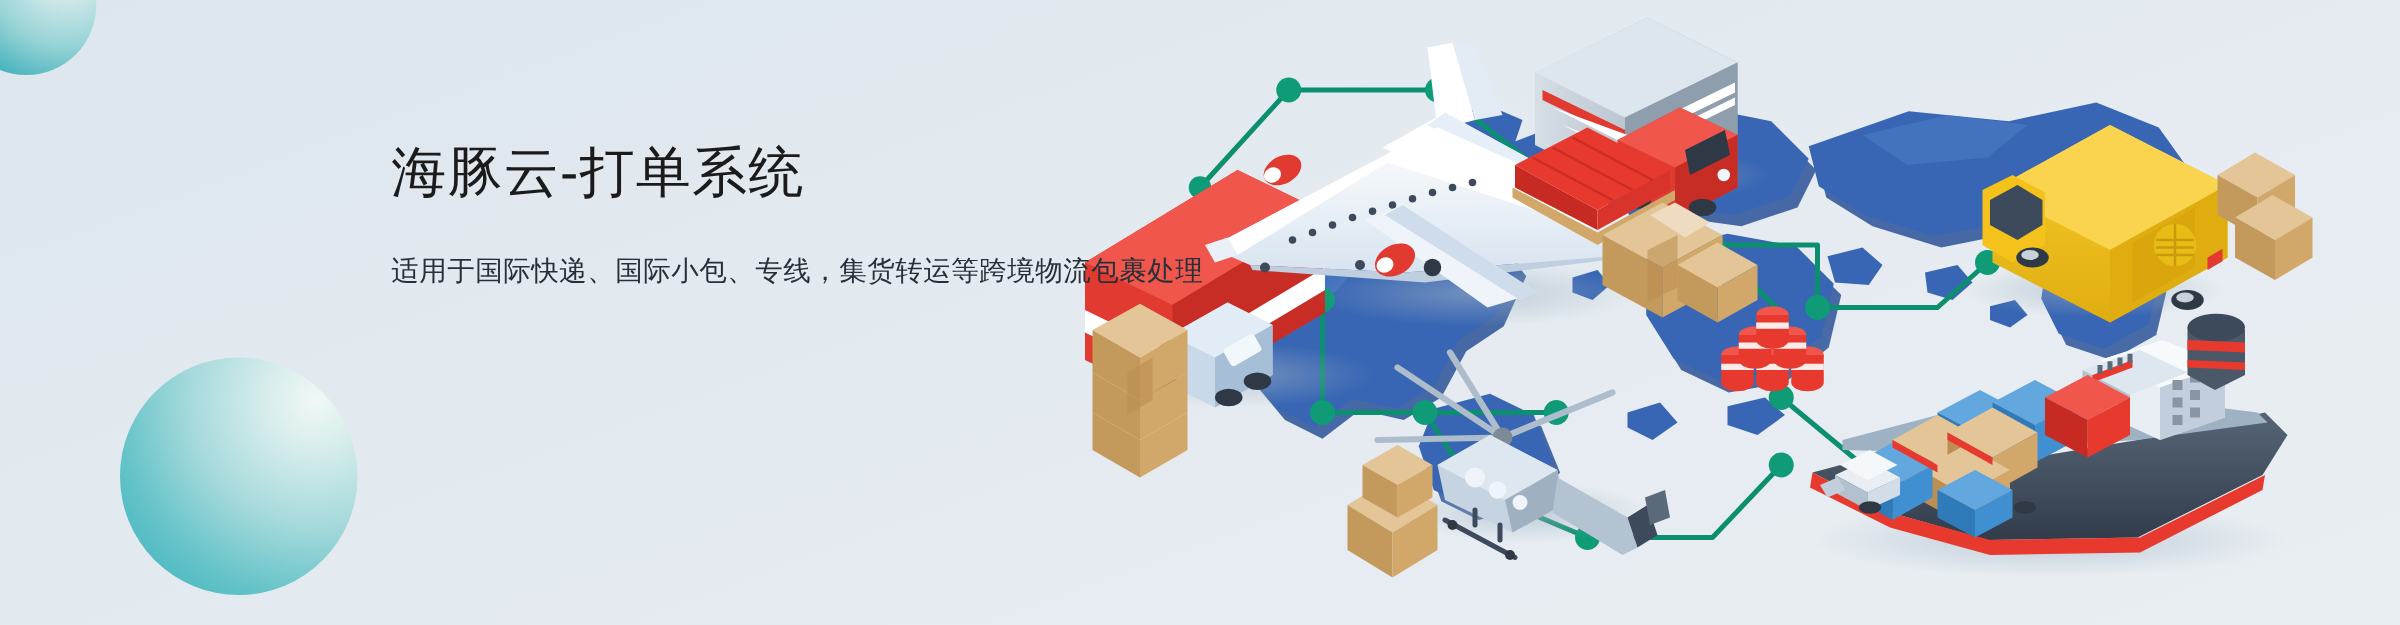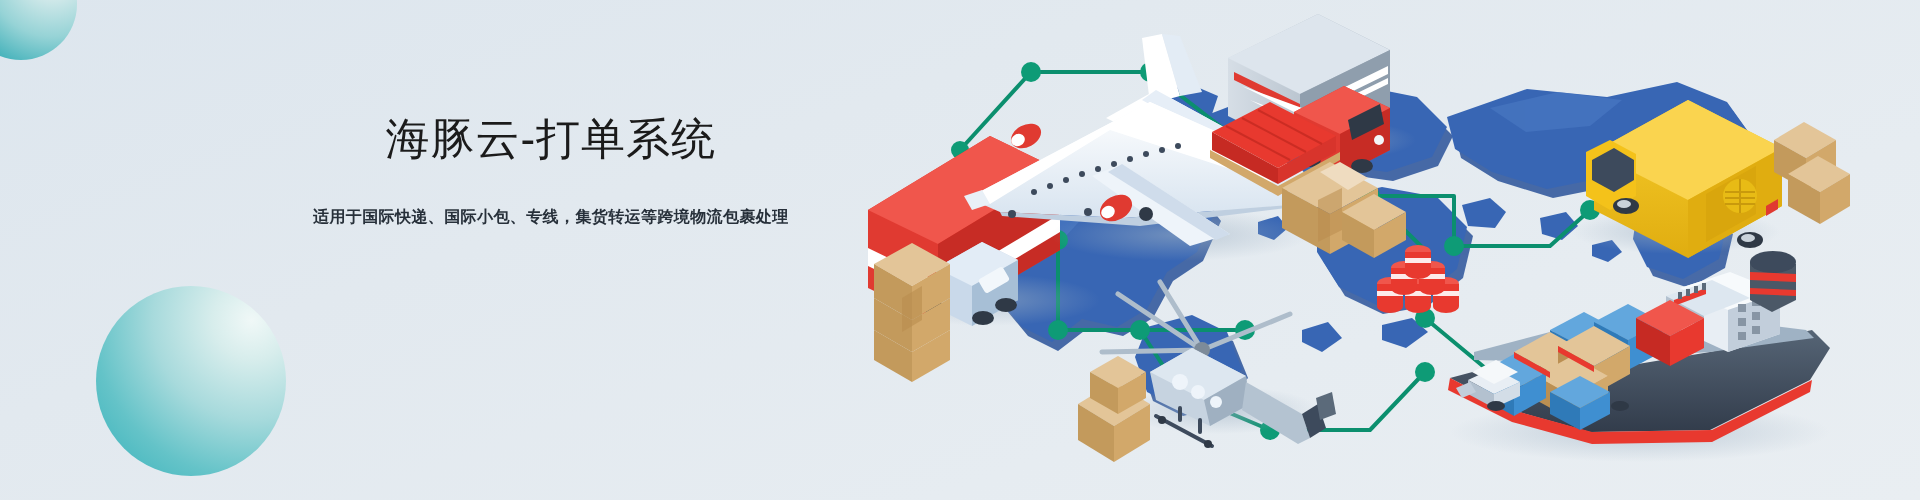--- a/index.html
+++ b/index.html
@@ -39,37 +39,36 @@
     height: 190px;
     background: radial-gradient(circle at 82% 18%, #f0f8f7 0%, #d7edec 18%, #a7dadc 45%, #64c3c8 72%, #35b1ba 100%);
   }
 
   
   #text-block {
     position: absolute;
     left: 313px;
     top: 108px;
     z-index: 5;
-    text-align: center;
   }
   #hero-title {
     margin: 0;
     font-size: 44px;
     line-height: 62px;
     font-weight: 400;
     letter-spacing: 1px;
     color: #1b1b1b;
     white-space: nowrap;
   }
   #hero-subtitle {
     margin: 0;
     padding-top: 32px;
-    font-size: 16px;
+    font-size: 22px;
     line-height: 30px;
-    font-weight: 700;
+    font-weight: 400;
     letter-spacing: 0.4px;
     color: #27303a;
     white-space: nowrap;
   }
 
   
   #illustration {
     position: absolute;
     right: 0px;
     top: 0px;

